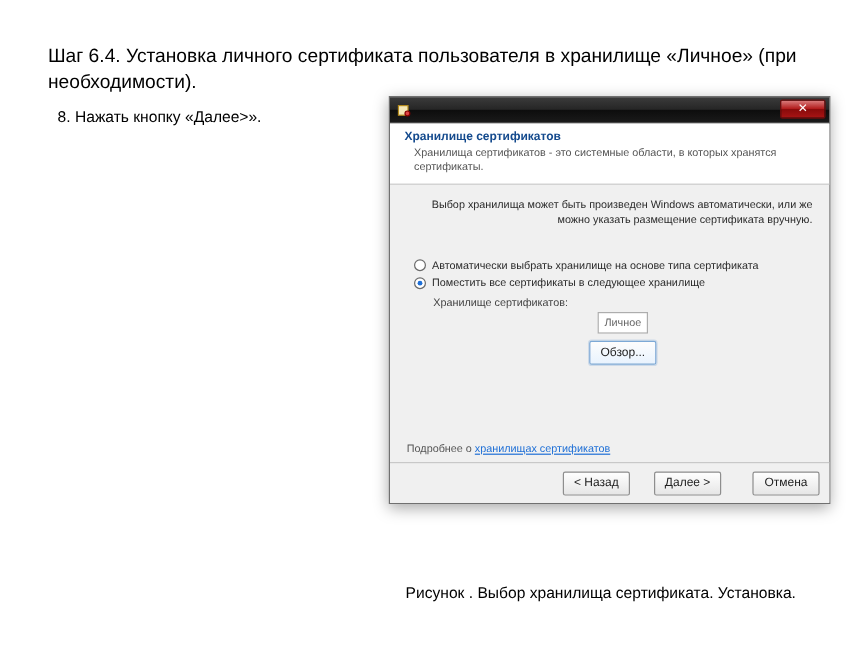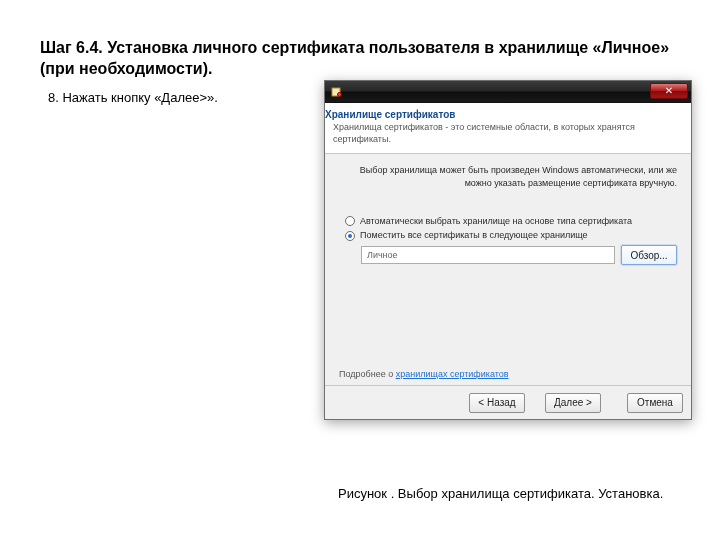--- a/index.html
+++ b/index.html
@@ -10,21 +10,21 @@
     height: 540px;
     overflow: hidden;
     position: relative;
   }
   .page-heading {
     position: absolute;
     top: 38px;
     left: 40px;
     right: 40px;
     font-size: 16px;
-    font-weight: bold;
+    font-weight: normal;
     color: #000;
     line-height: 1.3;
   }
   .instruction {
     position: absolute;
     top: 90px;
     left: 48px;
     font-size: 13px;
     color: #000;
   }
@@ -79,21 +79,21 @@
     border-radius: 2px;
     color: #fff;
     display: flex;
     align-items: center;
     justify-content: center;
     font-size: 10px;
     line-height: 1;
   }
   .step-banner {
     background: #fff;
-    padding: 6px 12px 8px 0;
+    padding: 6px 12px 8px 12px;
     border-bottom: 1px solid #c9c9c9;
   }
   .step-title {
     font-weight: bold;
     font-size: 10px;
     color: #144a8d;
     margin-bottom: 2px;
   }
   .step-desc {
     font-size: 9px;
@@ -136,20 +136,21 @@
   }
   .store-sub {
     margin: 6px 0 3px 22px;
     color: #444;
   }
   .store-row {
     margin-left: 22px;
     display: flex;
     align-items: center;
     gap: 6px;
+    flex-direction: column;
   }
   .store-input {
     flex: 1;
     height: 18px;
     background: #fff;
     border: 1px solid #adadad;
     padding: 0 5px;
     line-height: 16px;
     color: #666;
     font-size: 9px;
@@ -233,20 +234,21 @@
       <div class="radio-row">
         <span class="radio-off"></span>
         <span>Автоматически выбрать хранилище на основе типа сертификата</span>
       </div>
 
       <div class="radio-row">
         <span class="radio-on"></span>
         <span>Поместить все сертификаты в следующее хранилище</span>
       </div>
 
+      <div class="store-sub">Хранилище сертификатов:</div>
       <div class="store-row">
         <div class="store-input">Личное</div>
         <div class="btn btn-highlight">Обзор...</div>
       </div>
     </div>
 
     <div class="more-link">
       <span>Подробнее о </span><a href="#">хранилищах сертификатов</a>
     </div>
 

